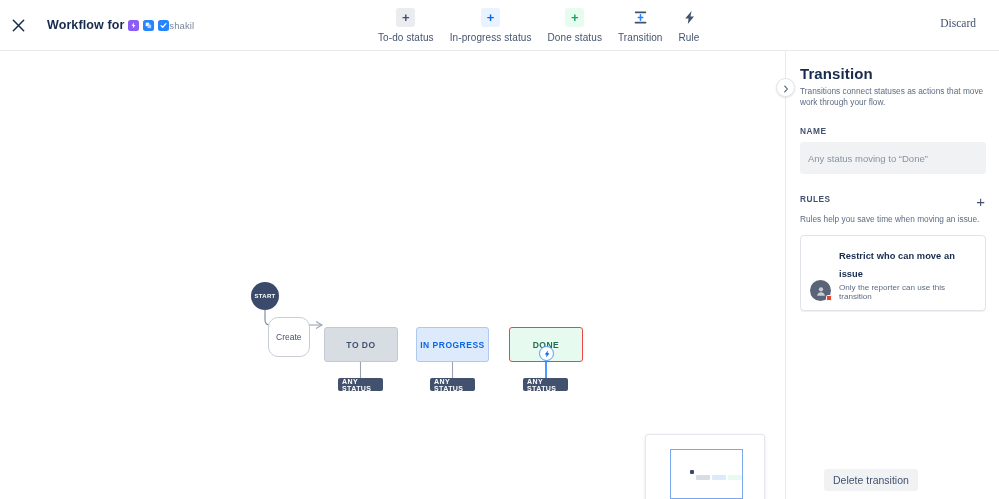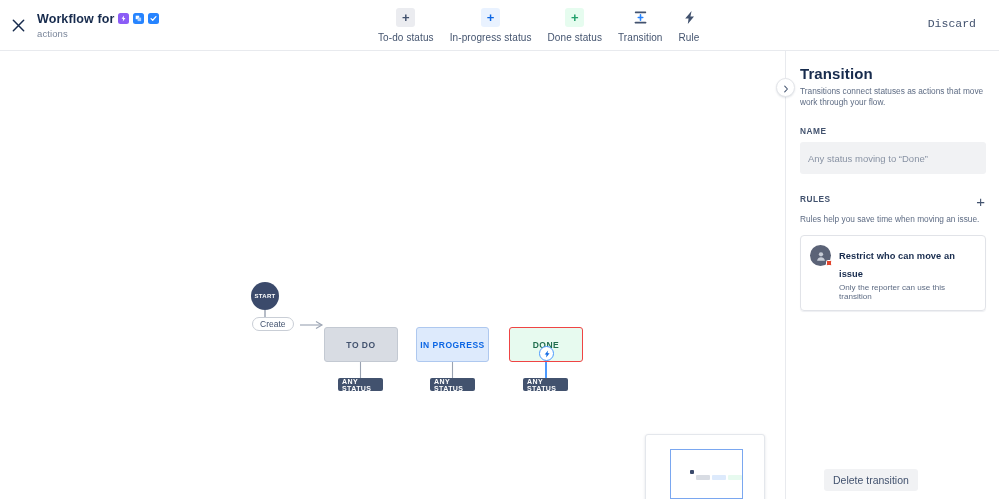--- a/index.html
+++ b/index.html
@@ -19,21 +19,21 @@
     border-bottom: 1px solid #e8eaee;
     display: flex; align-items: center;
   }
   .close-btn {
     width: 28px; height: 28px; margin-left: 4px;
     display: flex; align-items: center; justify-content: center;
     cursor: pointer; border-radius: 3px;
   }
   .close-btn svg { display:block; }
 
-  .title-block { margin-left: 5px; display: flex; flex-direction: column; justify-content: center; }
+  .title-block { margin-left: 15px; display: flex; flex-direction: row; justify-content: center; }
   .title-row { display: flex; align-items: center; gap: 4px; }
   .wf-title { font-size: 12.5px; font-weight: bold; color: #172b4d; letter-spacing: .1px; }
   .type-icon { width: 11px; height: 11px; border-radius: 2.5px; display:flex; align-items:center; justify-content:center; }
   .type-icon svg { display: block; }
   .ti-purple { background: #8b5cf6; }
   .ti-blue   { background: #2684ff; }
   .ti-check  { background: #2684ff; }
   .wf-sub { font-size: 9.5px; color: #7a869a; margin-top: 2px; letter-spacing: .1px; }
 
   
@@ -57,41 +57,41 @@
   .tool-label { font-size: 10px; color: #44546f; margin-top: 5px; white-space: nowrap; letter-spacing: .1px; }
 
   .topbar-actions { position: absolute; right: 14px; top: 11px; display: flex; align-items: center; gap: 6px; }
   .btn-primary {
     background: #0c5ce0; color: #fff; border: none; border-radius: 3px;
     font-size: 11.5px; font-family: inherit; font-weight: 500;
     padding: 6px 11px; cursor: pointer; letter-spacing: .1px;
   }
   .btn-subtle {
     background: transparent; color: #42526e; border: none; border-radius: 3px;
-    font-size: 11.5px; font-family: Liberation Mono, monospace; padding: 6px 9px; cursor: pointer;
+    font-size: 11.5px; font-family: Liberation Serif, serif; padding: 6px 9px; cursor: pointer;
   }
 
   
   .canvas {
     position: absolute; left: 0; top: 51px; width: 785px; height: 448px;
     background: #ffffff; overflow: hidden;
   }
   .canvas-inner { position: absolute; inset: 0; }
 
   .node-start {
     position: absolute; left: 251px; top: 231px; width: 28px; height: 28px;
     border-radius: 50%; background: #3b4a6b;
     display: flex; align-items: center; justify-content: center;
   }
   .node-start span { color: #fff; font-size: 6px; font-weight: bold; letter-spacing: .3px; }
 
   .create-pill {
-    position: absolute; left: 252px; top: 266px;
+    position: absolute; left: 268px; top: 266px;
     background: #fff; border: 1px solid #c9ced6; border-radius: 10px;
-    padding: 1px 7px; font-size: 8.5px; color: #42526e;
+    padding: 14px 7px; font-size: 8.5px; color: #42526e;
   }
 
   .status-node {
     position: absolute; height: 35px; border-radius: 3px;
     display: flex; align-items: center; justify-content: center;
     font-size: 8.5px; font-weight: bold; letter-spacing: .5px; margin-top: 12px;
   }
   .sn-todo { left: 324px; top: 264px; width: 74px; background: #d8dce3; border: 1px solid #c3c9d2; color: #42526e; }
   .sn-prog { left: 416px; top: 264px; width: 73px; background: #ddeafc; border: 1px solid #aec8ef; color: #0c66e4; }
   .sn-done { left: 509px; top: 264px; width: 74px; background: #e7faef; border: 1px solid #ef4444; color: #216e4e; }
@@ -145,21 +145,21 @@
   }
   .name-input::placeholder { color: #8993a4; }
 
   .rules-head { display: flex; align-items: flex-start; justify-content: space-between; margin-top: 20px; }
   .rules-label { font-size: 8.3px; font-weight: bold; color: #42526e; letter-spacing: .5px; }
   .rules-add { font-size: 15px; color: #42526e; line-height: 1; cursor: pointer; font-weight: 300; }
   .rules-desc { font-size: 8.3px; color: #5e6c84; margin-top: 5px; }
 
   .rule-card {
     margin-top: 11px; width: 186px; border: 1px solid #e1e3e8; border-radius: 4px;
-    padding: 9px 9px; display: flex; align-items: flex-start; gap: 8px; cursor: pointer;
+    padding: 9px 9px; display: flex; align-items: flex-end; gap: 8px; cursor: pointer;
     box-shadow: 0 1px 1px rgba(9,30,66,.07);
   }
   .rule-avatar { position: relative; width: 21px; height: 21px; flex: none; }
   .rule-avatar .av-circle { width: 21px; height: 21px; border-radius: 50%; background: #5b6377; display:flex; align-items:center; justify-content:center; }
   .rule-avatar .av-badge { position: absolute; right: -1px; bottom: 0px; width: 6px; height: 6px; border-radius: 1.5px; background: #e2462e; border: 1px solid #fff; }
   .rule-title { font-size: 9.3px; font-weight: bold; color: #172b4d; letter-spacing: .05px; }
   .rule-sub { font-size: 8.1px; color: #5e6c84; margin-top: 2px; }
 
   .panel-footer { position: absolute; left: 0; bottom: 0; width: 214px; height: 39px; display: flex; align-items: center; padding-left: 14px; }
   .btn-delete {
@@ -202,21 +202,21 @@
               <rect x="0.8" y="0.8" width="4" height="4" fill="#fff"></rect>
               <rect x="3.0" y="3.0" width="4" height="4" fill="#b3d4ff"></rect>
             </svg>
         </span>
         <span class="type-icon ti-check">
           <svg width="7" height="7" viewBox="0 0 8 8">
               <path d="M1.2 4.1 L3.1 6 L6.8 1.9" stroke="#fff" stroke-width="1.4" fill="none" stroke-linecap="round" stroke-linejoin="round"></path>
             </svg>
         </span>
       </div>
-      <div class="wf-sub">actions</div>
+      <div class="wf-sub">shakil</div>
     </div>
 
     <div class="toolbar">
 
       <div class="tool">
         <div class="tool-ico ico-grey">+</div>
         <div class="tool-label">To-do status</div>
       </div>
 
       <div class="tool">

